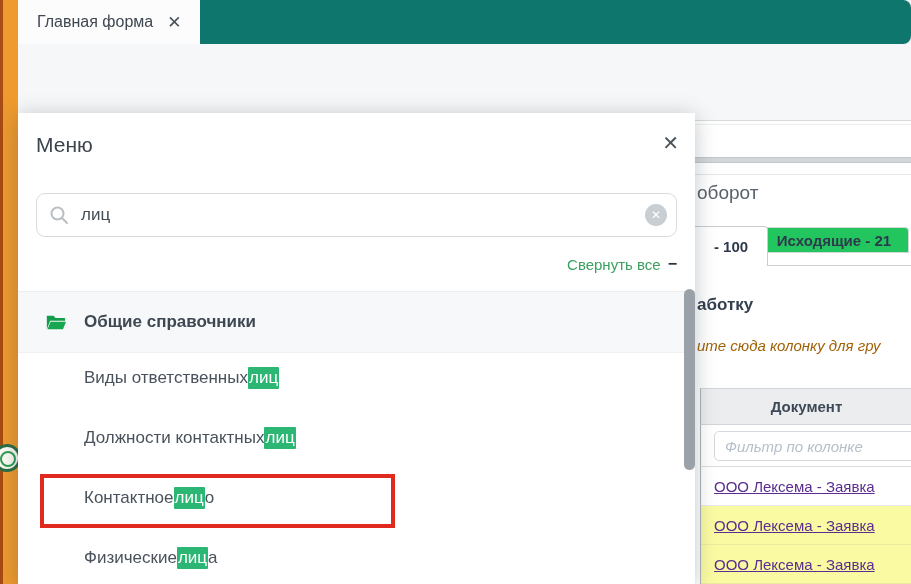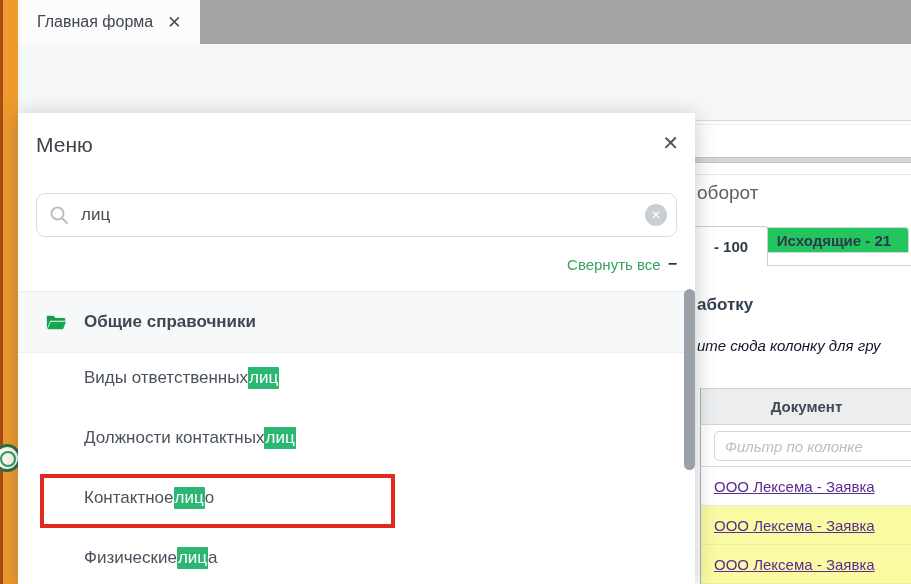--- a/index.html
+++ b/index.html
@@ -9,21 +9,21 @@
     font-family:"Liberation Sans","DejaVu Sans",sans-serif;
   }
   
   .orange-bar { position:absolute; left:0; top:0; width:18px; height:584px; z-index:3;
     background:linear-gradient(90deg,#a84b14 0 3px,#ee9a2e 3px); }
   .logo-badge { position:absolute; left:-7px; top:444px; width:28px; height:28px; z-index:4;
     background:#fbfbf2; border:3px solid #2a6e45; border-radius:50%; }
   .logo-badge::after { content:""; position:absolute; left:4px; top:4px; width:12px; height:12px;
     border:2px solid #2f9e57; border-radius:50%; }
   
-  .tabstrip { position:absolute; left:18px; top:0; right:0; height:44px; background:#a3a3a3; z-index:2; }
+  .tabstrip { position:absolute; left:18px; top:0; right:0; height:44px; background:#0f766e; z-index:2;border-radius:8px; }
   .main-tab { position:absolute; left:0; top:0; width:182px; height:44px; background:#fcfcfd;
     display:flex; align-items:center; gap:14px; padding-left:19px;
     font-size:16px; color:#3f4751; }
   .main-tab .x { font-size:17px; font-weight:700; color:#4a545e; cursor:pointer; }
   
   .ws-bg { position:absolute; left:18px; top:44px; right:0; bottom:0; background:#f6f7f8; z-index:0; }
   .workspace { position:absolute; left:695px; top:0; width:216px; height:584px; z-index:1; overflow:hidden; }
   .ws-panel { position:absolute; left:0; right:0; top:120px; bottom:0; background:#fff;
     border-top:1px solid #d8dbde; }
   .ws-line2 { position:absolute; left:0; right:0; top:124px; height:1px; background:#eceef0; }
@@ -34,21 +34,21 @@
   .ws-tabs-line { position:absolute; left:0; right:0; top:265px; height:1px; background:#ccd0d4; }
   .ws-tab-active { position:absolute; left:0; top:226px; width:73px; height:40px; background:#fff;
     border:1px solid #c9cdd1; border-left:none; border-bottom:none; border-radius:0 4px 0 0;
     display:flex; align-items:center; justify-content:center;
     font-size:15px; font-weight:700; color:#2e3a4c; z-index:2; }
   .ws-tab { position:absolute; left:64px; top:227px; width:150px; height:26px; background:#22c55e;
     border:1px solid #d3d6da; border-radius:4px 4px 0 0;
     display:flex; align-items:center; justify-content:center;
     font-size:15px; font-weight:700; color:#2e3a4c; z-index:1; white-space:nowrap; }
   .ws-action { position:absolute; left:2px; top:295px; font-size:17px; font-weight:700; color:#333f4d; white-space:nowrap; }
-  .ws-hint { position:absolute; left:2px; top:337px; font-size:15px; font-style:italic; color:#0f172a; white-space:nowrap; }
+  .ws-hint { position:absolute; left:2px; top:337px; font-size:15px; font-style:italic; color:#a16207; white-space:nowrap; }
   .grid-header { position:absolute; left:5px; right:-2px; top:388px; height:37px; background:#ebedef;
     border:1px solid #d2d5d9; border-left:1px solid #aeb2b6;
     display:flex; align-items:center; justify-content:center;
     font-size:15px; font-weight:700; color:#3d4956; }
   .filter-row { position:absolute; left:5px; right:0; top:425px; height:42px; background:#fff;
     border-left:1px solid #aeb2b6; border-bottom:1px solid #d9dce0; }
   .filter-input { position:absolute; left:13px; top:6px; width:240px; height:30px;
     border:1px solid #d5d9dd; border-radius:5px; padding:0 10px;
     font-family:inherit; font-size:15px; font-style:italic; color:#6e7a86; background:#fff; outline:none; }
   .filter-input::placeholder { color:#b6bfc9; font-style:italic; }

